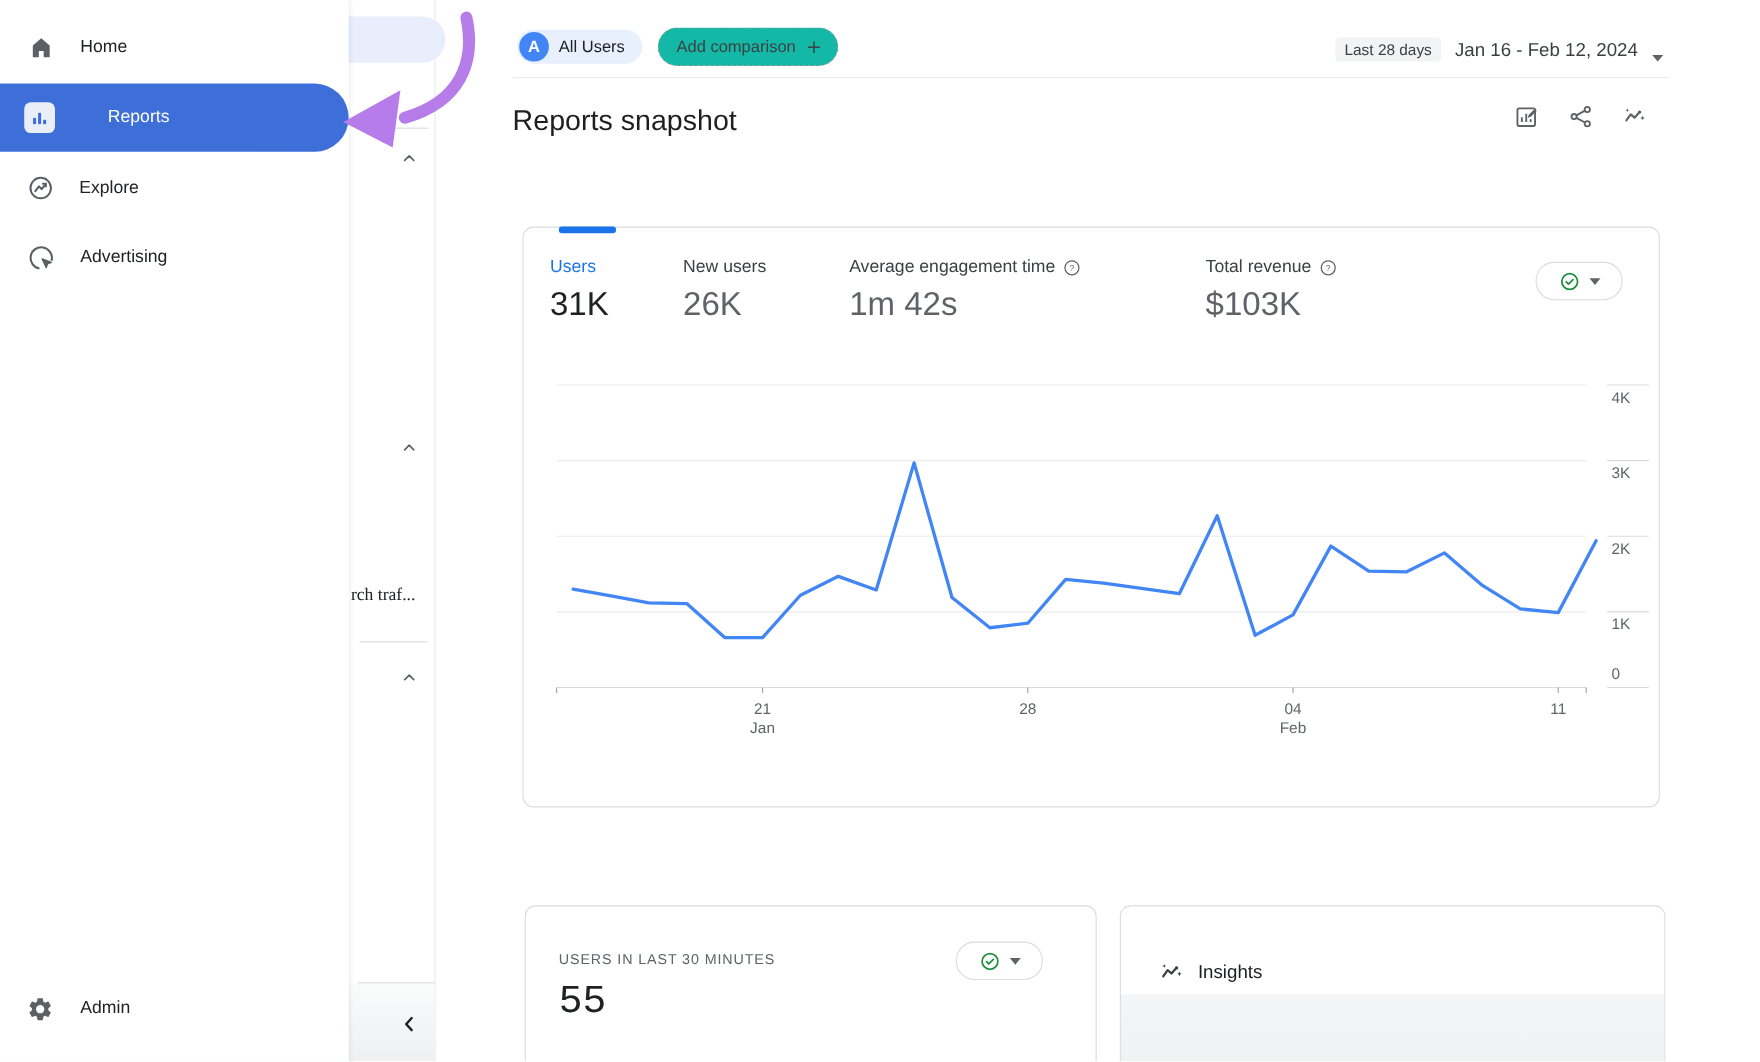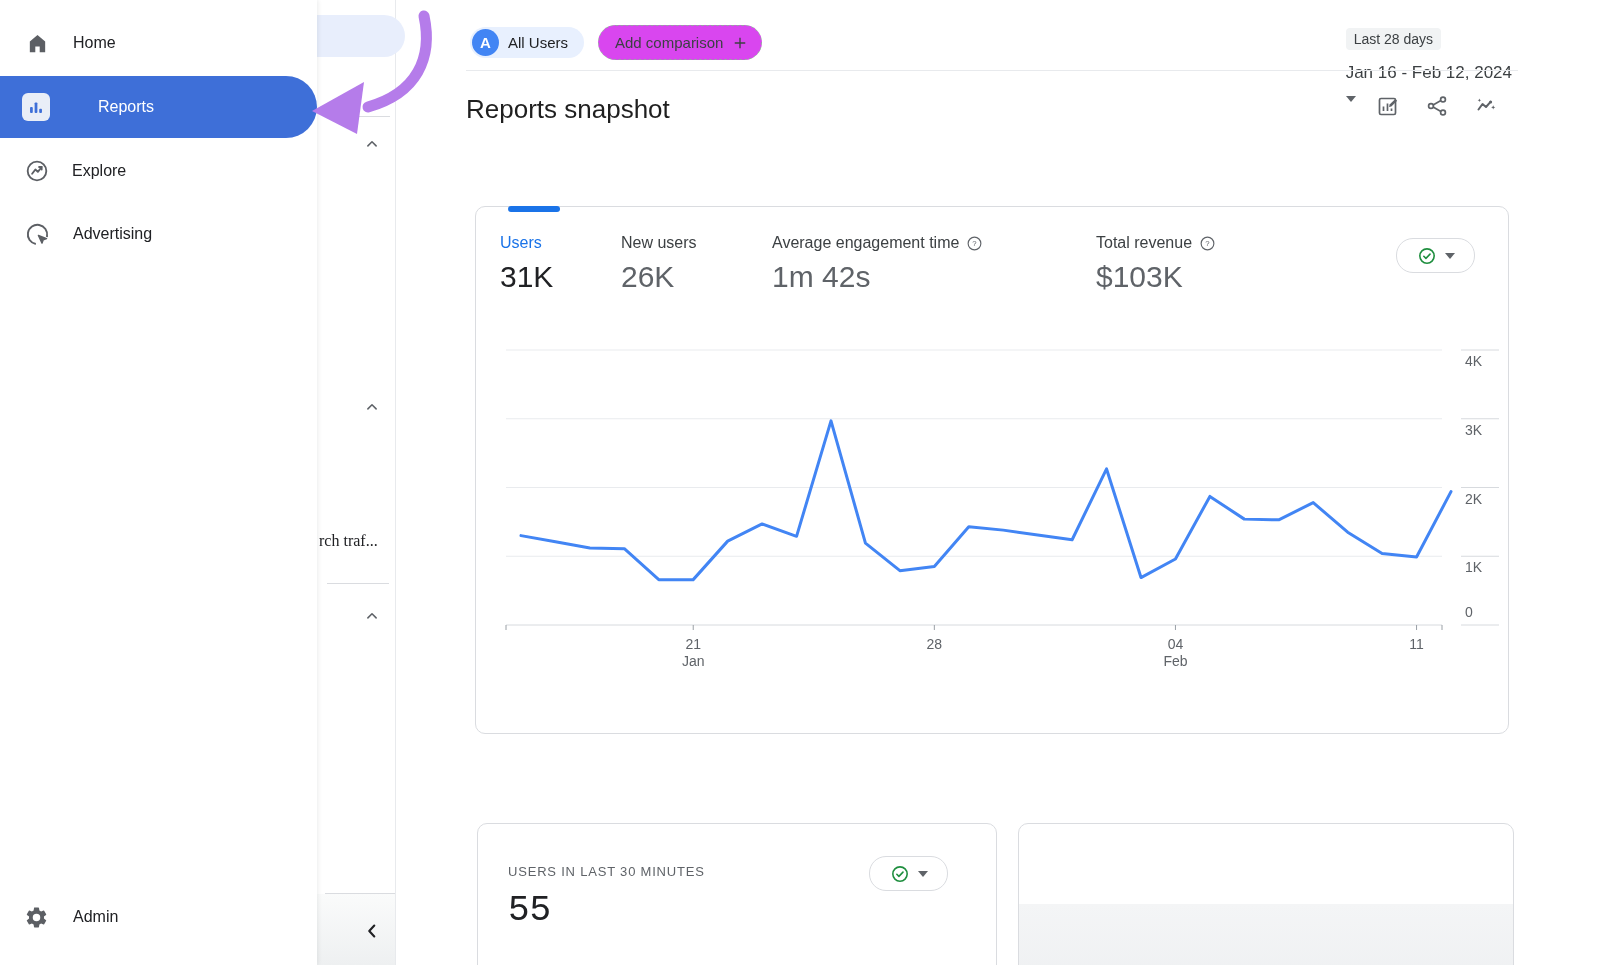--- a/index.html
+++ b/index.html
@@ -5,23 +5,23 @@
   html,body{margin:0;padding:0;background:#fff;}
   body{font-family:"Liberation Sans","DejaVu Sans",sans-serif;color:#202124;}
   .stage{position:relative;width:1600px;height:965px;overflow:hidden;background:#fff;}
   svg{display:block;}
   
   .main{position:absolute;left:395px;top:0;width:1205px;height:965px;background:#fff;}
   .topbar-divider{position:absolute;left:71px;top:70px;width:1052px;height:1px;background:#e8eaed;}
   .audience-chip{position:absolute;left:75px;top:27px;height:31px;background:#e8f0fe;border-radius:16px;display:flex;align-items:center;padding:0 16px 0 2px;gap:9px;cursor:pointer;}
   .avatar{width:27px;height:27px;border-radius:50%;background:var(--avatar-blue,#4285f4);color:#fff;font-size:15px;font-weight:bold;display:flex;align-items:center;justify-content:center;}
   .audience-chip .lbl{font-size:15px;color:#202124;}
-  .add-comparison{position:absolute;left:203px;top:25px;height:33px;border:1.5px dashed #9aa0a6;border-radius:18px;display:flex;align-items:center;gap:8px;padding:0 12px 0 16px;background:#d946ef;cursor:pointer;}
+  .add-comparison{position:absolute;left:203px;top:25px;height:33px;border:1.5px dashed #9aa0a6;border-radius:18px;display:flex;align-items:center;gap:8px;padding:0 12px 0 16px;background:#14b8a6;cursor:pointer;}
   .add-comparison .lbl{font-size:15px;font-weight:500;color:#3c4043;}
-  .date-selector{position:absolute;right:88px;top:28px;height:28px;display:flex;align-items:flex-start;gap:13px;cursor:pointer;flex-direction:column;}
+  .date-selector{position:absolute;right:88px;top:28px;height:28px;display:flex;align-items:flex-end;gap:13px;cursor:pointer;}
   .date-preset{background:#f1f3f4;color:#3c4043;font-size:14px;font-weight:500;padding:3px 8px;border-radius:4px;}
   .date-range{font-size:17px;color:#3c4043;}
   .caret{width:0;height:0;border-left:5px solid transparent;border-right:5px solid transparent;border-top:6px solid #5f6368;}
   .page-title{position:absolute;left:71px;top:94px;font-size:26px;font-weight:400;color:#1f1f1f;}
   .header-icons{position:absolute;right:102px;top:94px;display:flex;gap:25px;}
   .icon-btn{width:24px;height:24px;cursor:pointer;background:none;border:none;padding:0;}
   
   .card{position:absolute;background:#fff;border:1px solid #dadce0;border-radius:10px;}
   .metrics-card{left:80px;top:206px;width:1032px;height:526px;}
   .tab-indicator{position:absolute;left:32px;top:-1px;width:52px;height:6px;border-radius:3px;background:var(--link-blue,#1a73e8);}
@@ -222,20 +222,31 @@
           <svg width="20" height="20" viewBox="0 0 24 24" fill="none" stroke="#1e8e3e" stroke-width="1.9">
               <circle cx="12" cy="12" r="8.6"></circle>
               <path d="M8.2 12.3l2.5 2.5 4.9-5" stroke-linecap="round" stroke-linejoin="round"></path>
             </svg>
         </span>
         <span class="caret"></span>
       </div>
     </div>
 
     <div class="card insights-card">
+      <div class="insights-header">
+        <span class="ic">
+          <svg width="24" height="24" viewBox="0 0 24 24" fill="none">
+            <path d="M4.5 15.5l4-5.5 3.5 3 4.5-5.2" stroke="#3c4043" stroke-width="2" stroke-linecap="round" stroke-linejoin="round"></path>
+            <circle cx="16.6" cy="7.9" r="1.5" fill="#3c4043"></circle>
+            <path d="M19.2 11.2l.6 1.5 1.5.6-1.5.6-.6 1.5-.6-1.5-1.5-.6 1.5-.6z" fill="#3c4043"></path>
+            <path d="M5.4 4.4l.5 1.3 1.3.5-1.3.5-.5 1.3-.5-1.3-1.3-.5 1.3-.5z" fill="#3c4043"></path>
+          </svg>
+        </span>
+        <span class="lbl">Insights</span>
+      </div>
       <div class="insights-body"></div>
     </div>
   </div>
 
   <div class="strip">
     <div class="strip-search"></div>
     <div class="strip-div sd1"></div>
     <span class="strip-chevron sc1">
       <svg width="18" height="18" viewBox="0 0 24 24" fill="none" stroke="#5f6368" stroke-width="2.1" stroke-linecap="round" stroke-linejoin="round">
           <path d="M6.5 14.5L12 9l5.5 5.5"></path>

